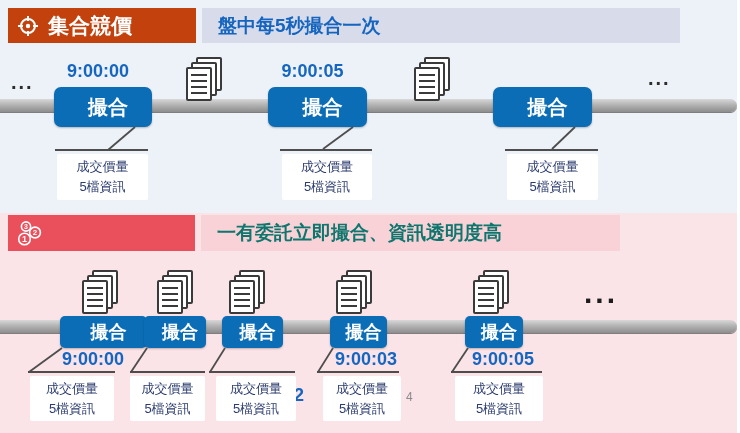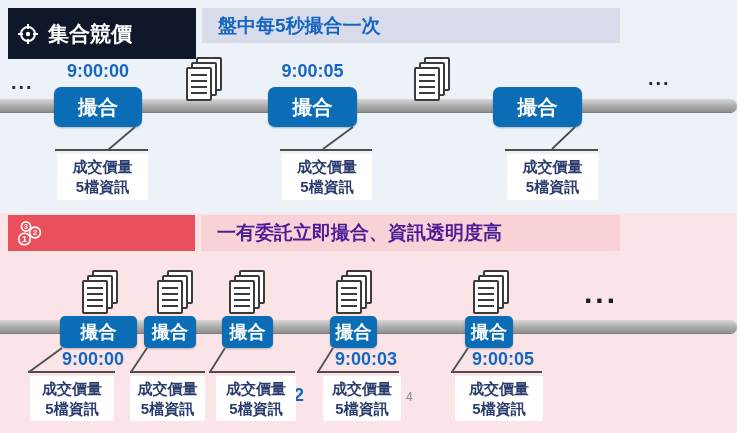--- a/index.html
+++ b/index.html
@@ -6,45 +6,45 @@
   #stage{position:relative;width:740px;height:433px;background:#ffffff;overflow:hidden;}
 
   .section-top{position:absolute;left:0;top:0;width:737px;height:213px;background:#edf2f8;}
   .section-bottom{position:absolute;left:0;top:213px;width:737px;height:220px;background:#fbe4e8;}
 
   .abs{position:absolute;}
 
   
   .badge{display:flex;align-items:center;gap:8px;color:#ffffff;font-weight:bold;
          font-size:21px;padding-left:8px;box-sizing:border-box;}
-  .badge-top{left:8px;top:8px;width:188px;height:51px;background:#0f172a;}
+  .badge-top{left:8px;top:8px;width:188px;height:35px;background:#c2410c;}
   .badge-bottom{left:8px;top:215px;width:187px;height:36px;background:#e9505c;}
   .subbar{display:flex;align-items:center;font-weight:bold;font-size:19px;
           padding-left:16px;box-sizing:border-box;white-space:nowrap;}
-  .subbar-top{left:202px;top:8px;width:418px;height:35px;background:#d8dcea;color:#1565c0;}
-  .subbar-bottom{left:201px;top:215px;width:419px;height:36px;background:#f9d2d8;color:#4c1d95;text-align:right;}
+  .subbar-top{left:202px;top:8px;width:478px;height:35px;background:#d8dcea;color:#1565c0;}
+  .subbar-bottom{left:201px;top:215px;width:419px;height:36px;background:#f9d2d8;color:#0f766e;text-align:right;}
 
   
   .tbar{position:absolute;left:0;width:737px;height:13px;border-radius:0 7px 7px 0;
         background:linear-gradient(180deg,#d8d8d8 0%,#b3b3b3 45%,#8d8d8d 100%);
         box-shadow:0 1px 0 #7e7e7e;}
 
   
   .match-btn{position:absolute;background:#0c6db7;color:#ffffff;font-weight:bold;
              display:flex;align-items:center;justify-content:center;border-radius:7px;
-             box-shadow:0 1px 2px rgba(0,0,0,.25);}
+             box-shadow:0 1px 2px rgba(0,0,0,.25);padding-left:10px;}
   .match-btn.top{height:40px;font-size:20px;}
   .match-btn.bot{height:32px;font-size:18px;border-radius:5px;}
 
   .time{position:absolute;color:#1566c1;font-weight:bold;font-size:18px;text-align:center;white-space:nowrap;}
 
   
   .hline{position:absolute;height:2px;background:#4d4d4d;}
-  .callout-box{position:absolute;background:#ffffff;color:#2a3b6e;font-weight:bold;
-               font-size:15px;line-height:20px;text-align:center;border-radius:2px;
+  .callout-box{position:absolute;background:#ffffff;color:#2a3b6e;font-weight:normal;
+               font-size:13px;line-height:20px;text-align:center;border-radius:2px;
                display:flex;flex-direction:column;justify-content:center;}
   svg.leader{position:absolute;overflow:visible;}
   svg.leader line{stroke:#4d4d4d;stroke-width:1.8;}
 
   
   .docstack{position:absolute;width:36px;height:46px;}
   .docstack .pg{position:absolute;width:22px;height:30px;background:#ffffff;
                 border:2px solid #3a3a3a;border-radius:2px;}
   .docstack .pg.p1{left:10px;top:0;}
   .docstack .pg.p2{left:5px;top:5px;}

